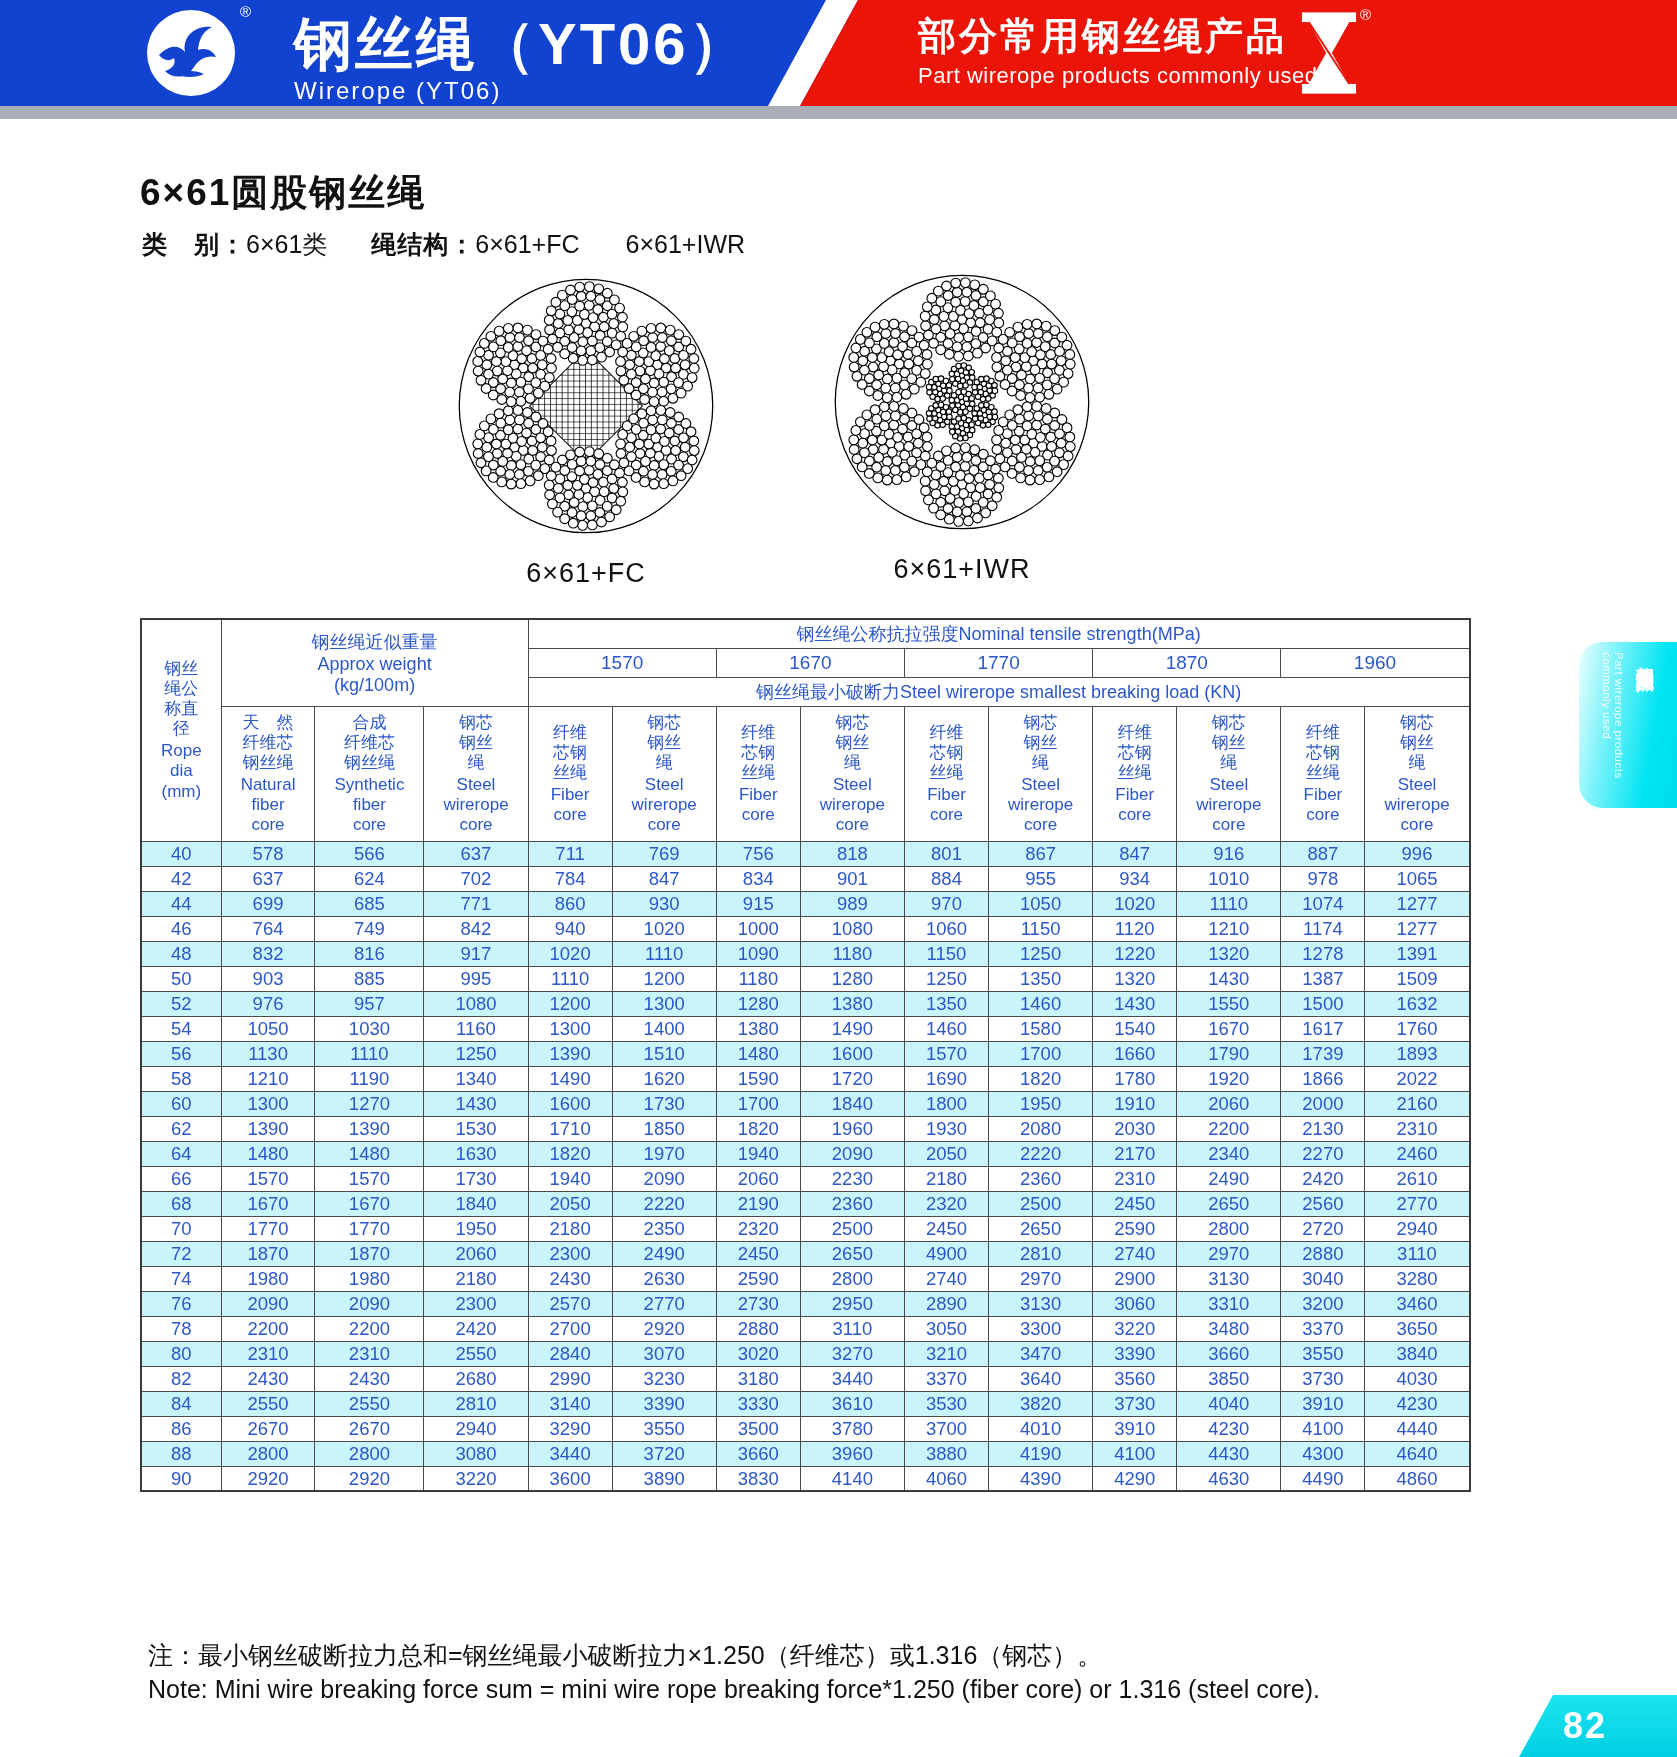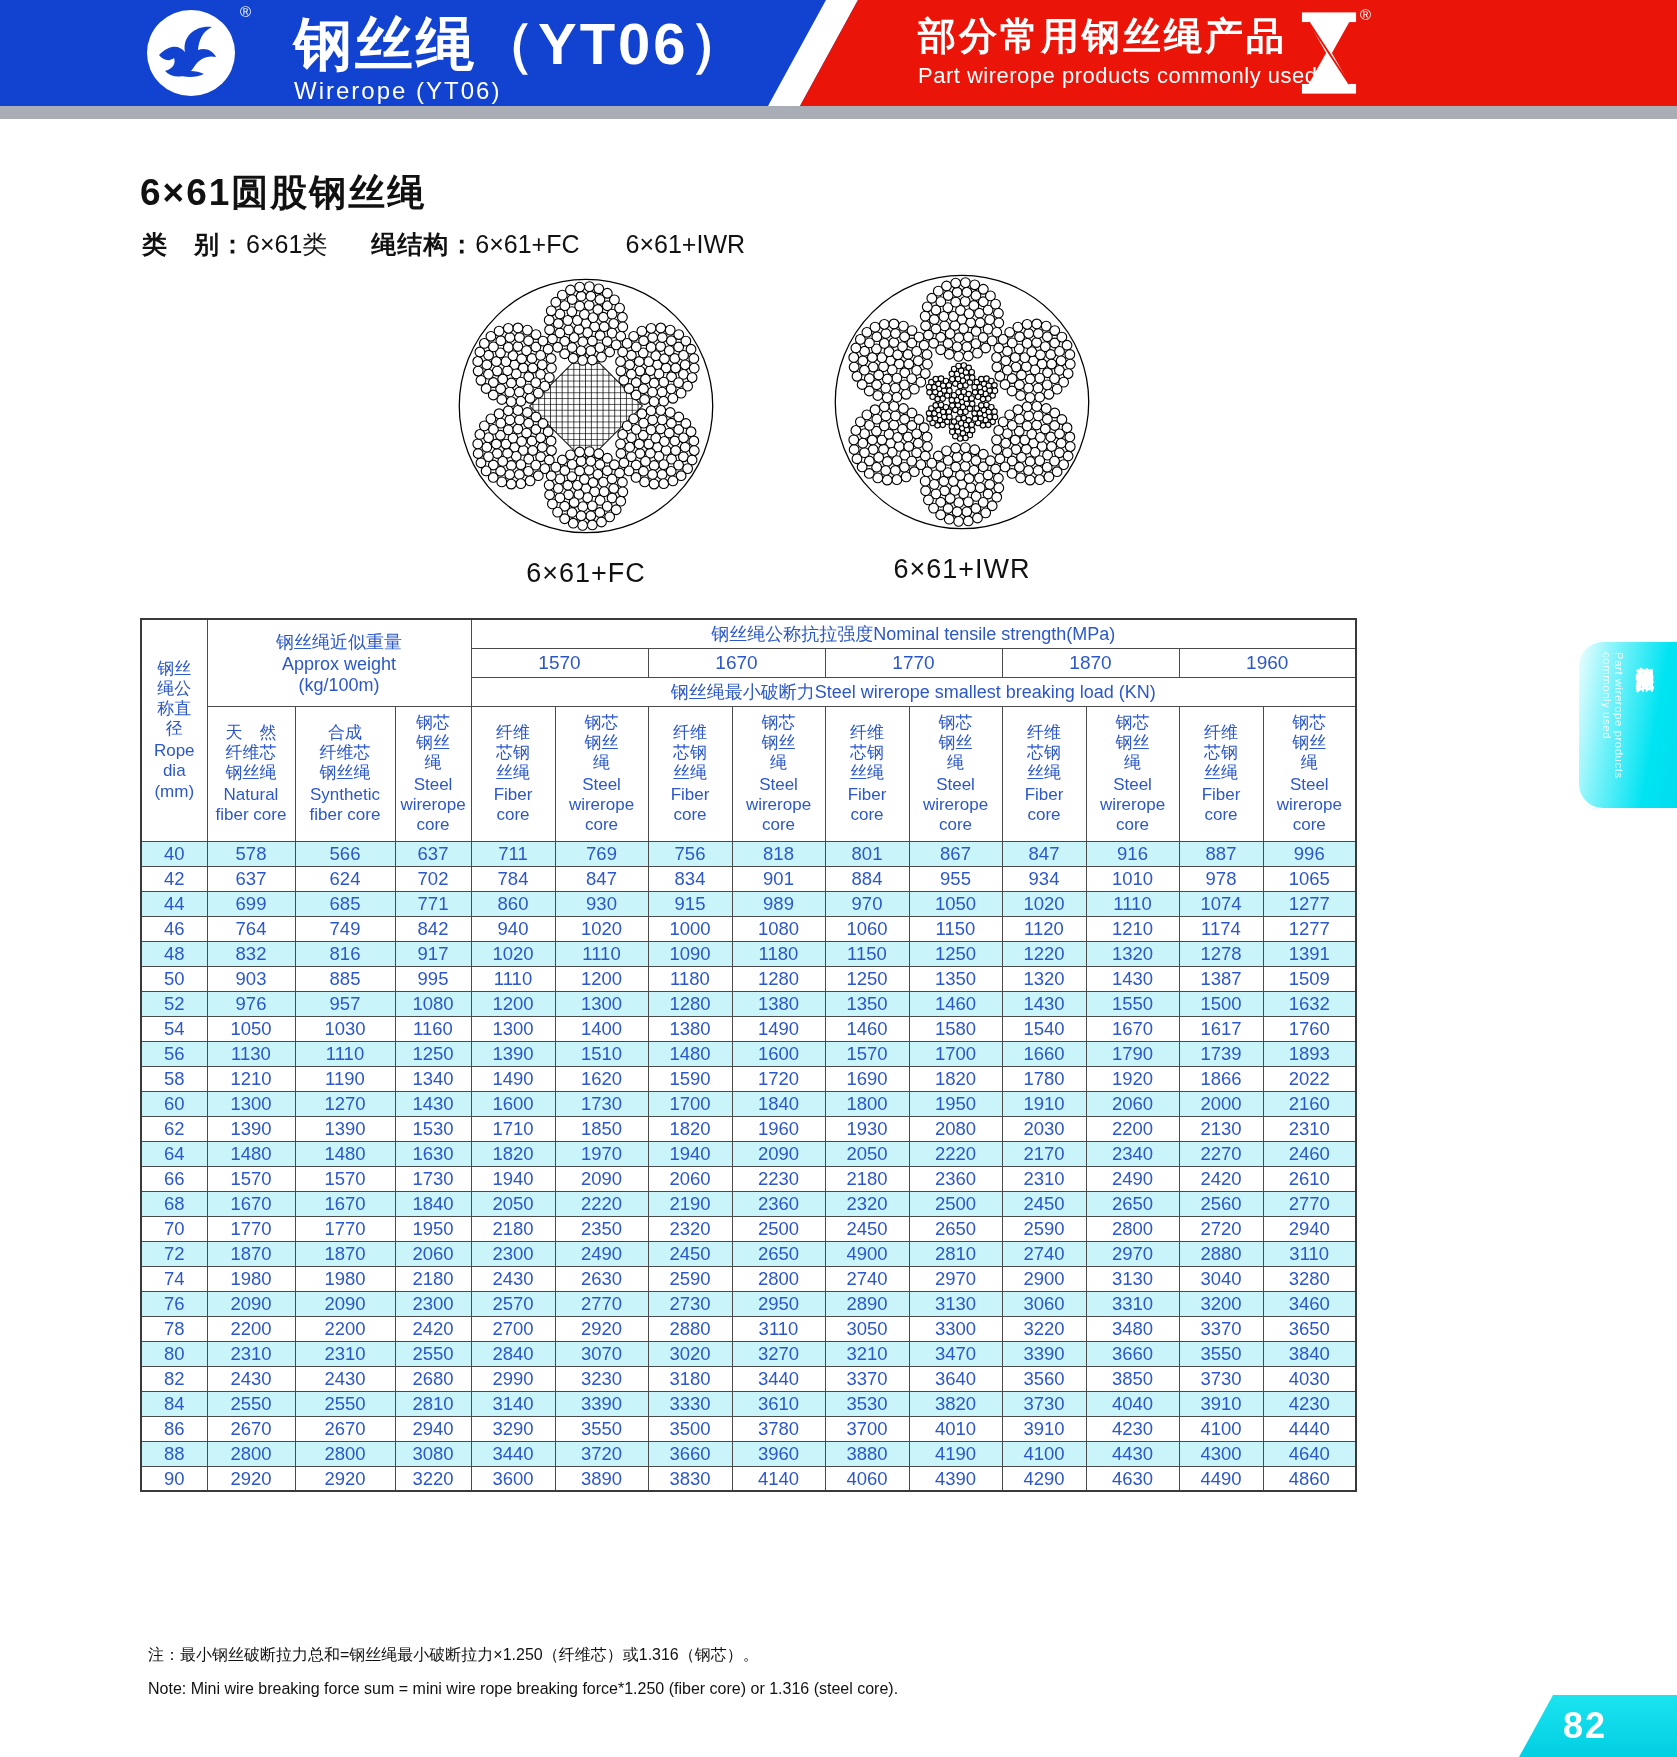--- a/index.html
+++ b/index.html
@@ -36,28 +36,28 @@
   .fig-iwr{left:812px;top:256px;width:300px}
   figure svg{width:292px;height:292px}
   figcaption{font-size:27px;color:#111;margin-top:2px;letter-spacing:1px}
 
   
   .spec{position:absolute;left:140px;top:618px;border-collapse:collapse;table-layout:fixed;color:#2b57c8;border:2px solid #3a3a3a}
   .spec th,.spec td{border:1px solid #4a4a4a;text-align:center;vertical-align:middle;padding:0 1px}
   .spec thead th{font-weight:normal}
   .spec .grp{font-size:18px;height:29px}
   .spec .sval{font-size:19px;height:29px}
-  .spec .colhead{font-size:17px;line-height:1.18;padding:6px 2px}
+  .spec .colhead{font-size:17px;line-height:1.18;padding:6px 19px}
   .spec .colhead .en{margin-top:2px}
   .pre{white-space:pre-line}
   .spec tbody td{font-size:18.5px;height:25px}
   .spec tbody tr:nth-child(odd) td{background:#c9f5fa}
 
   
-  .note{position:absolute;left:148px;top:1638px;color:#111;font-size:16px;line-height:34px}
+  .note{position:absolute;left:148px;top:1638px;color:#111;font-size:25px;line-height:34px}
 
   
   .side-tab{position:absolute;right:0;top:640px;width:100px;height:170px;border-radius:24px 0 0 24px;
     background:linear-gradient(100deg,#f4ffff 0%,#7df3fa 32%,#00e4f2 72%,#00dcee 100%);
     display:flex;justify-content:center;gap:8px;padding:12px 2px 10px 6px;box-shadow:inset 2px 2px 0 #fff,inset 2px -2px 0 #fff}
   .side-tab .en-v{writing-mode:vertical-rl;font-size:11.5px;color:rgba(255,255,255,.9);letter-spacing:.5px}
   .side-tab .zh-v{writing-mode:vertical-rl;text-orientation:upright;font-weight:bold;font-size:18px;color:#fff;letter-spacing:1px}
   .page-num{position:absolute;right:0;bottom:0;width:158px;height:62px;
     background:linear-gradient(180deg,#1ce4f0,#00cfe2);clip-path:polygon(34px 0,158px 0,158px 62px,0 62px);
     display:flex;align-items:center;padding-left:44px;color:#fff;font-size:36px;font-weight:bold;letter-spacing:2px}

